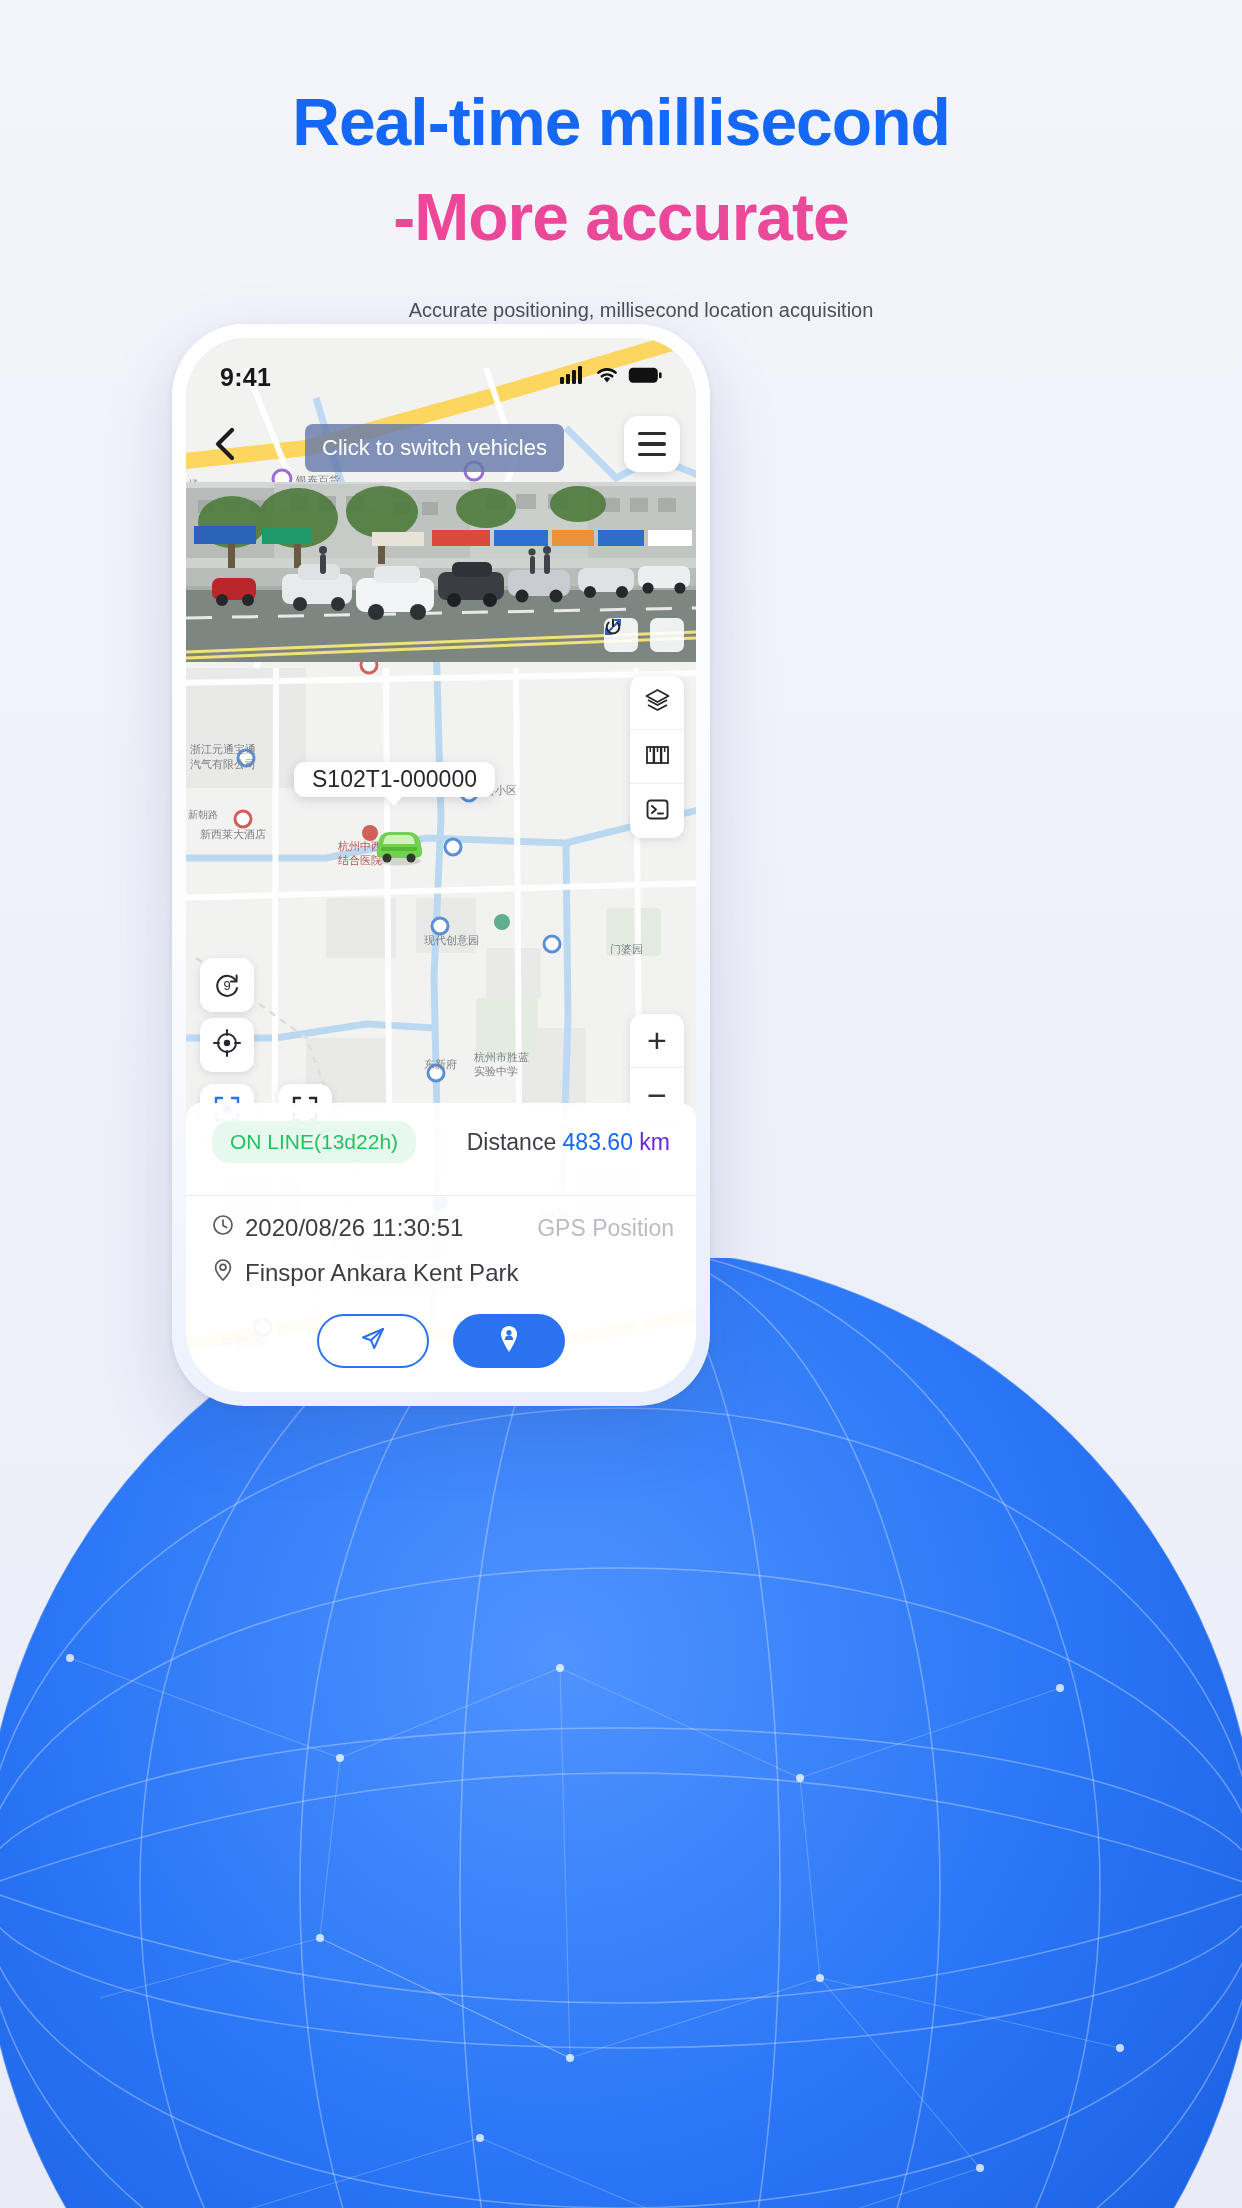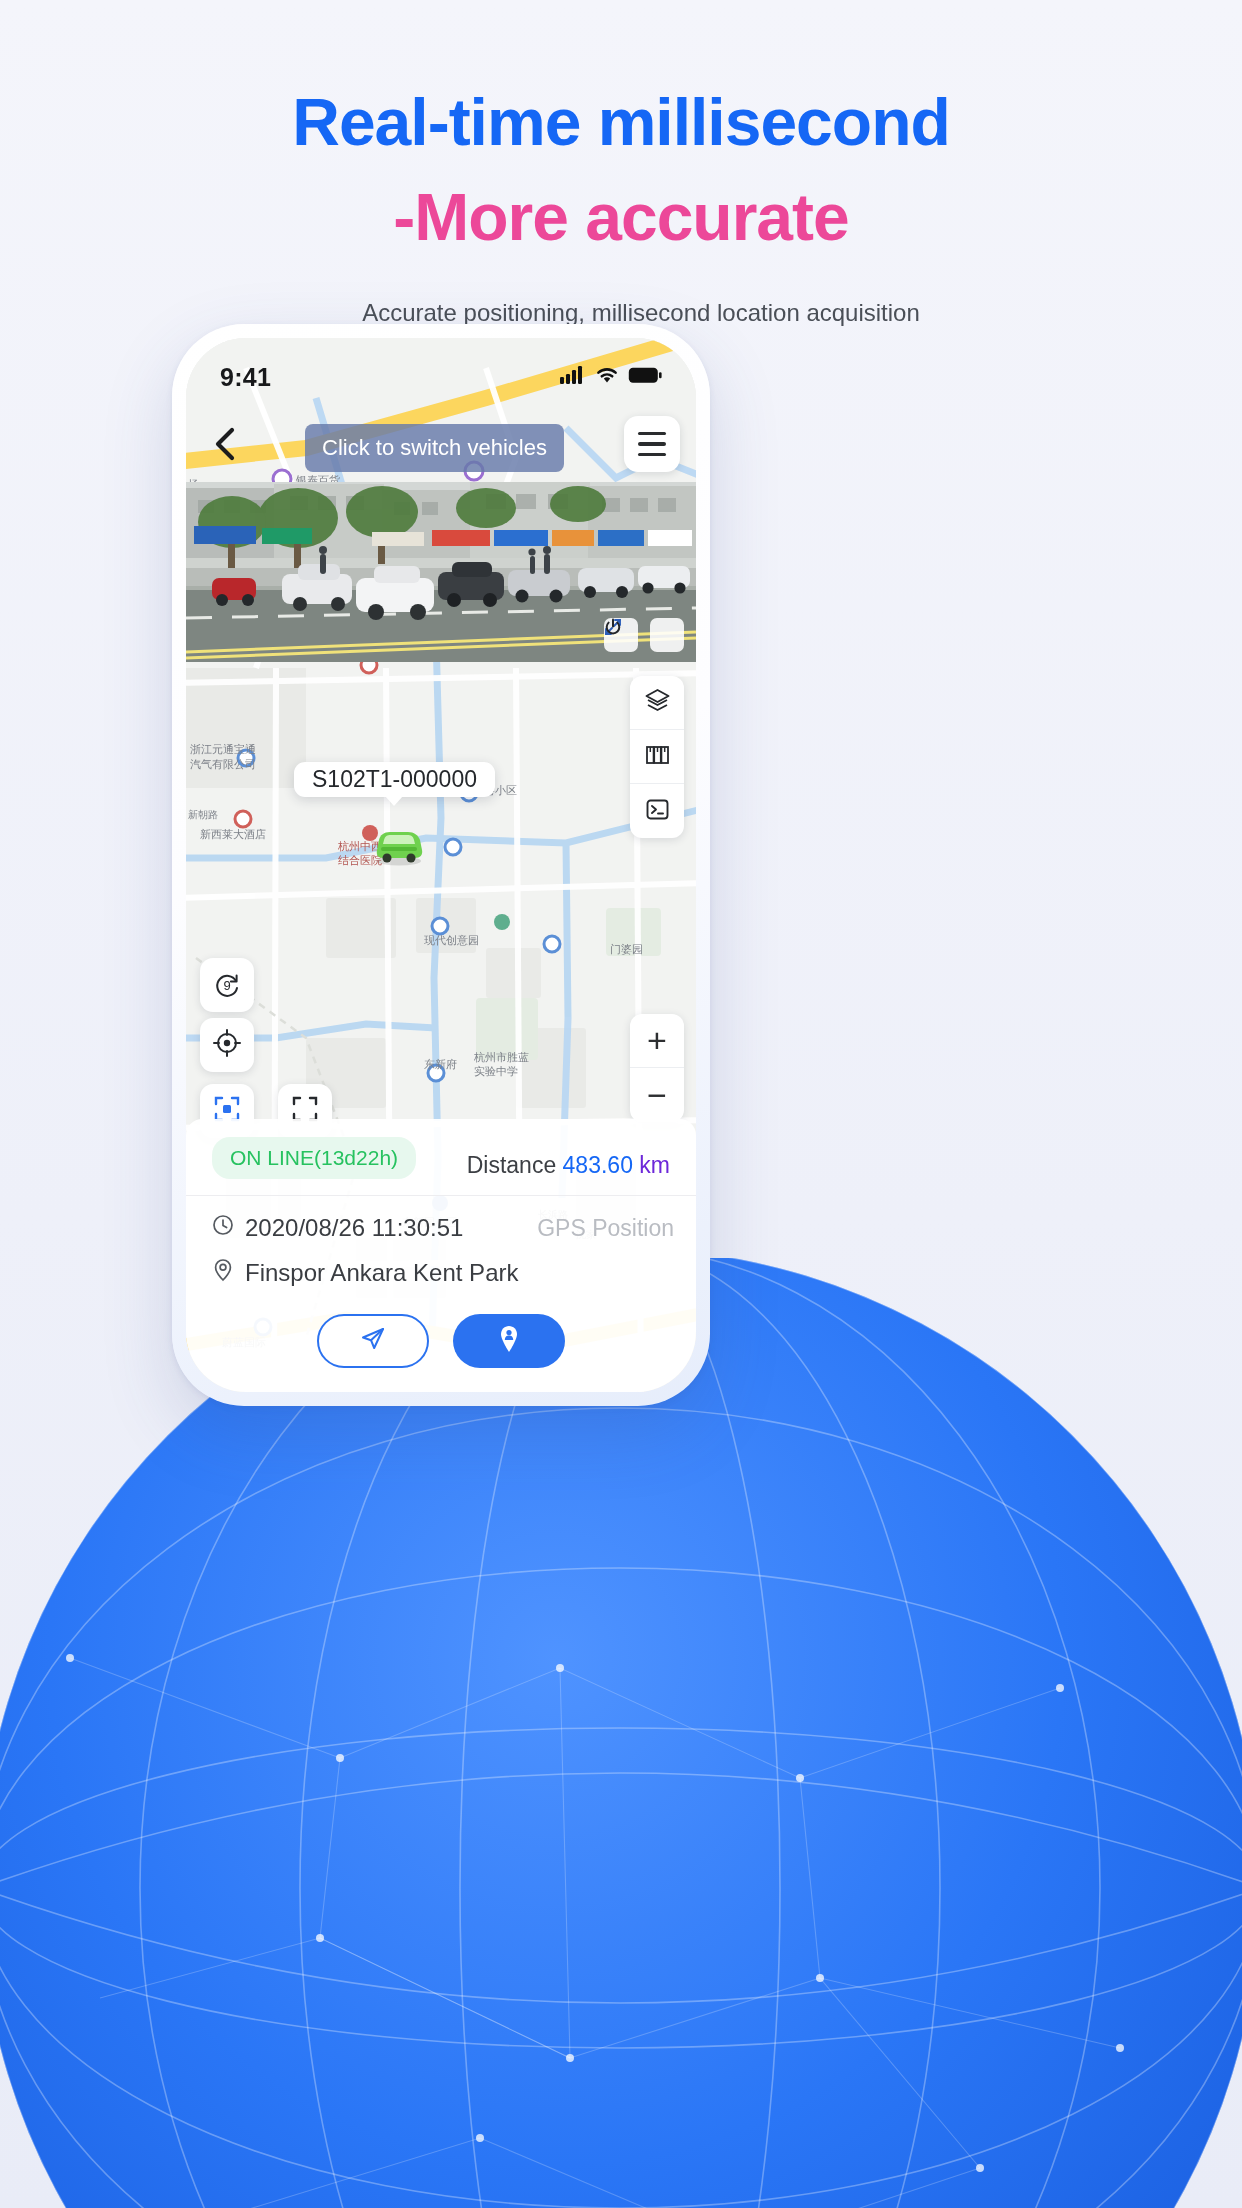--- a/index.html
+++ b/index.html
@@ -12,21 +12,21 @@
   }
 
   
   .hero { position: absolute; top: 86px; left: 0; width: 1242px; text-align: center; }
   .hero h1 {
     font-size: 66px; font-weight: 700; letter-spacing: -1px; line-height: 1.12;
   }
   .hero .l1 { color: #1567f5; display: block; }
   .hero .l2 { color: #ec4899; display: block; margin-top: 21px; }
   .hero .sub {
-    margin-top: 44px; font-size: 24px; color: #4a4f57; font-weight: 400; margin-left: 40px;
+    margin-top: 44px; font-size: 20px; color: #4a4f57; font-weight: 400; margin-left: 40px;
   }
 
   
   .globe {
     position: absolute; left: 0; bottom: 0; width: 1242px; height: 950px;
     overflow: hidden; z-index: 0;
   }
   .globe svg { position: absolute; left: -80px; bottom: -330px; }
 
   
@@ -140,22 +140,22 @@
   .car { position: absolute; left: 182px; top: 488px; z-index: 11; }
 
   
   .bottomcard {
     position: absolute; left: 0; bottom: 0; width: 510px;
     background: rgba(255,255,255,0.94);
     border-top-left-radius: 16px; border-top-right-radius: 16px;
     z-index: 13; padding: 0 0 18px 0;
   }
   .bc-row1 {
-    display: flex; align-items: flex-end; justify-content: space-between;
-    padding: 18px 26px 16px 26px; border-bottom: 1px solid #ededf0;
+    display: flex; align-items: center; justify-content: space-between;
+    padding: 18px 26px 32px 26px; border-bottom: 1px solid #ededf0;
   }
   .badge {
     background: #e7f8ee; color: #27c260; font-size: 21px;
     padding: 9px 18px; border-radius: 18px; font-weight: 400;
   }
   .dist { font-size: 23px; color: #3c3f44; }
   .dist b { color: #1567f5; font-weight: 400; }
   .dist .u { color: #6d28d9; }
   .bc-row2 {
     display: flex; align-items: center; justify-content: space-between;

